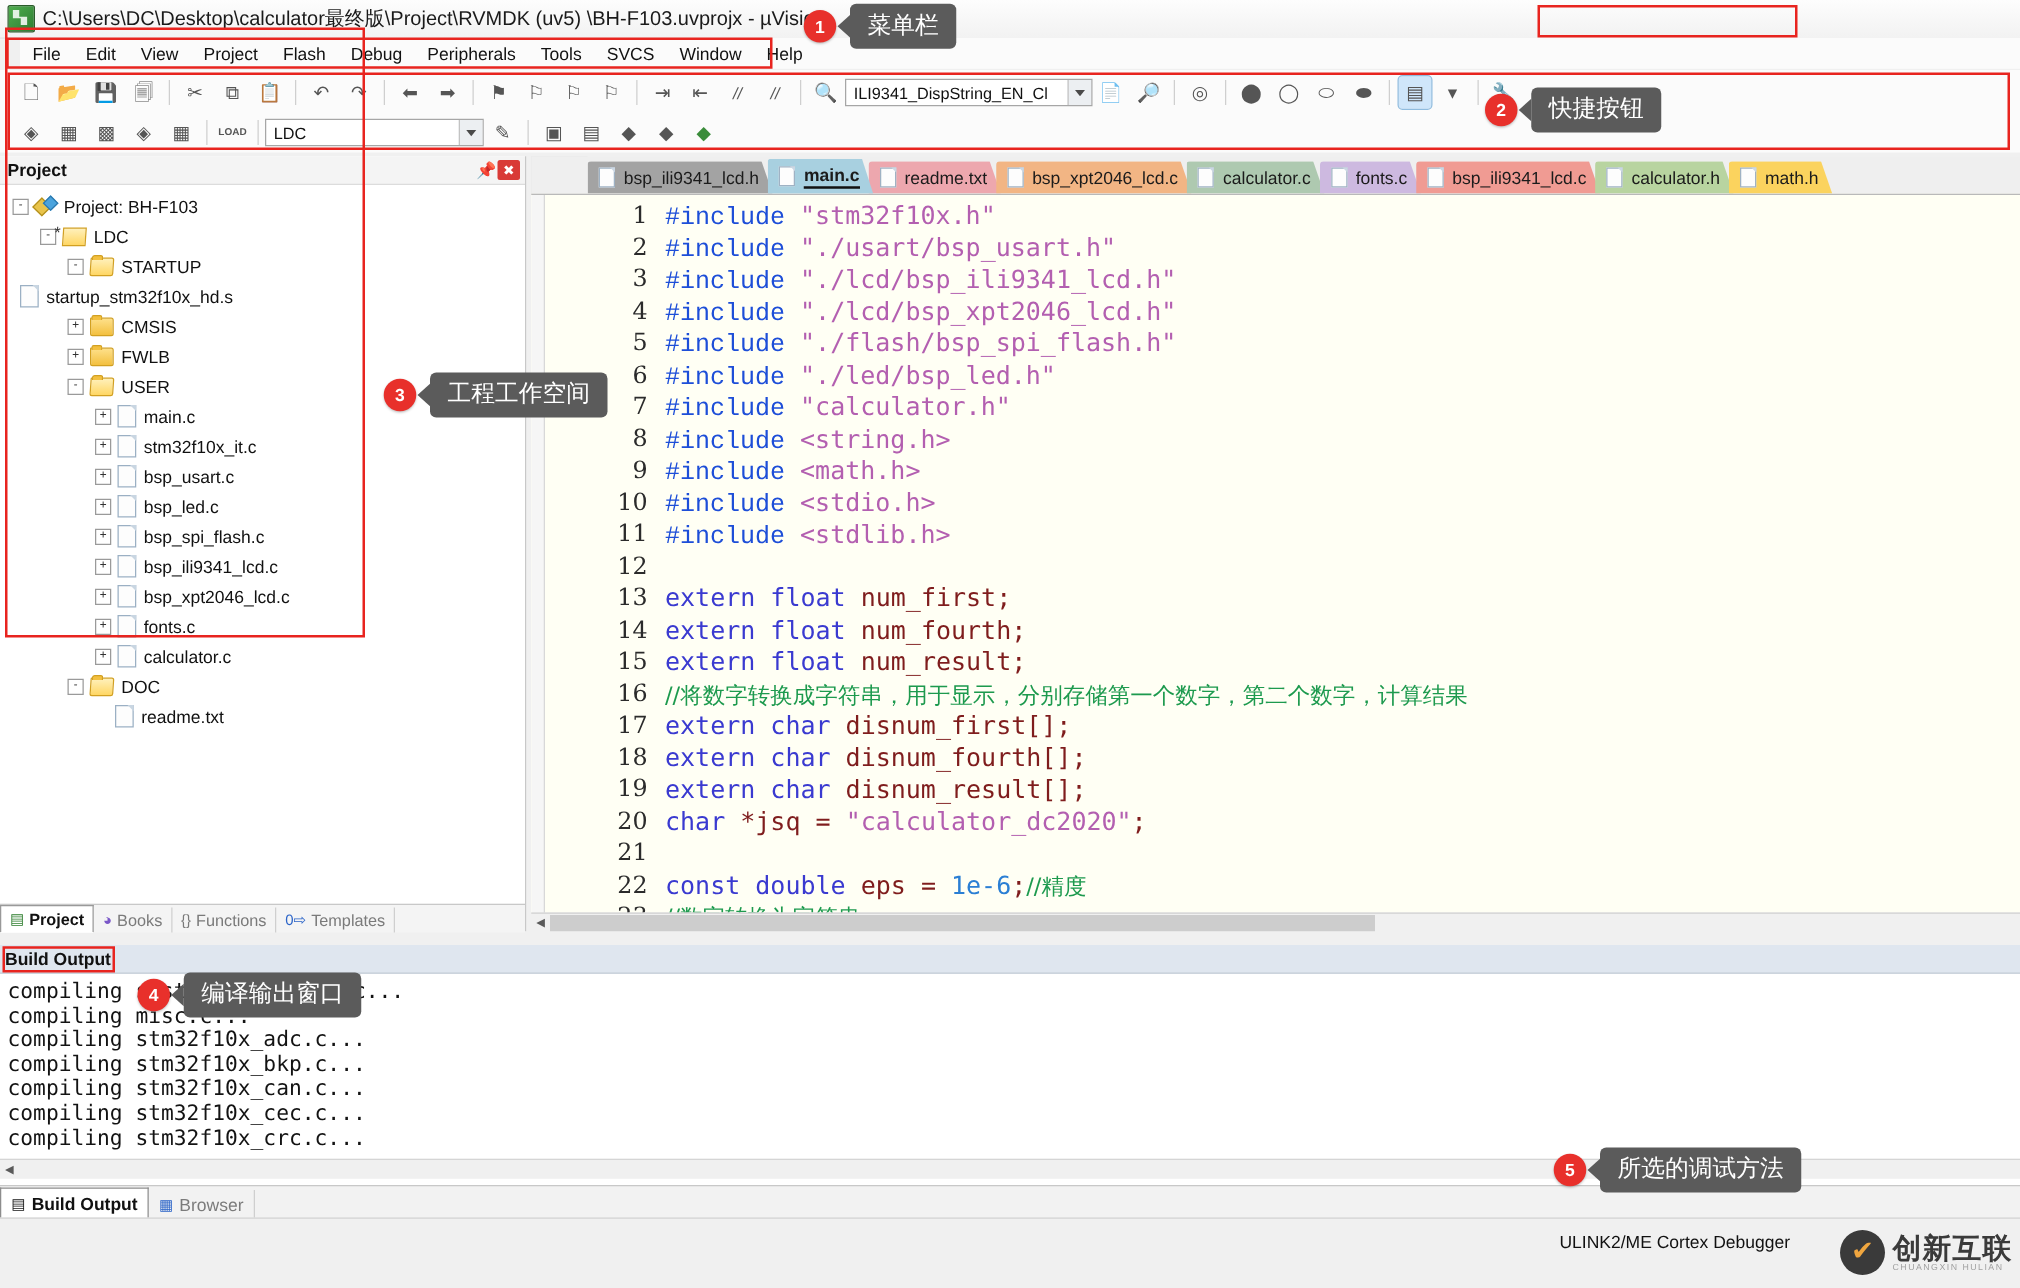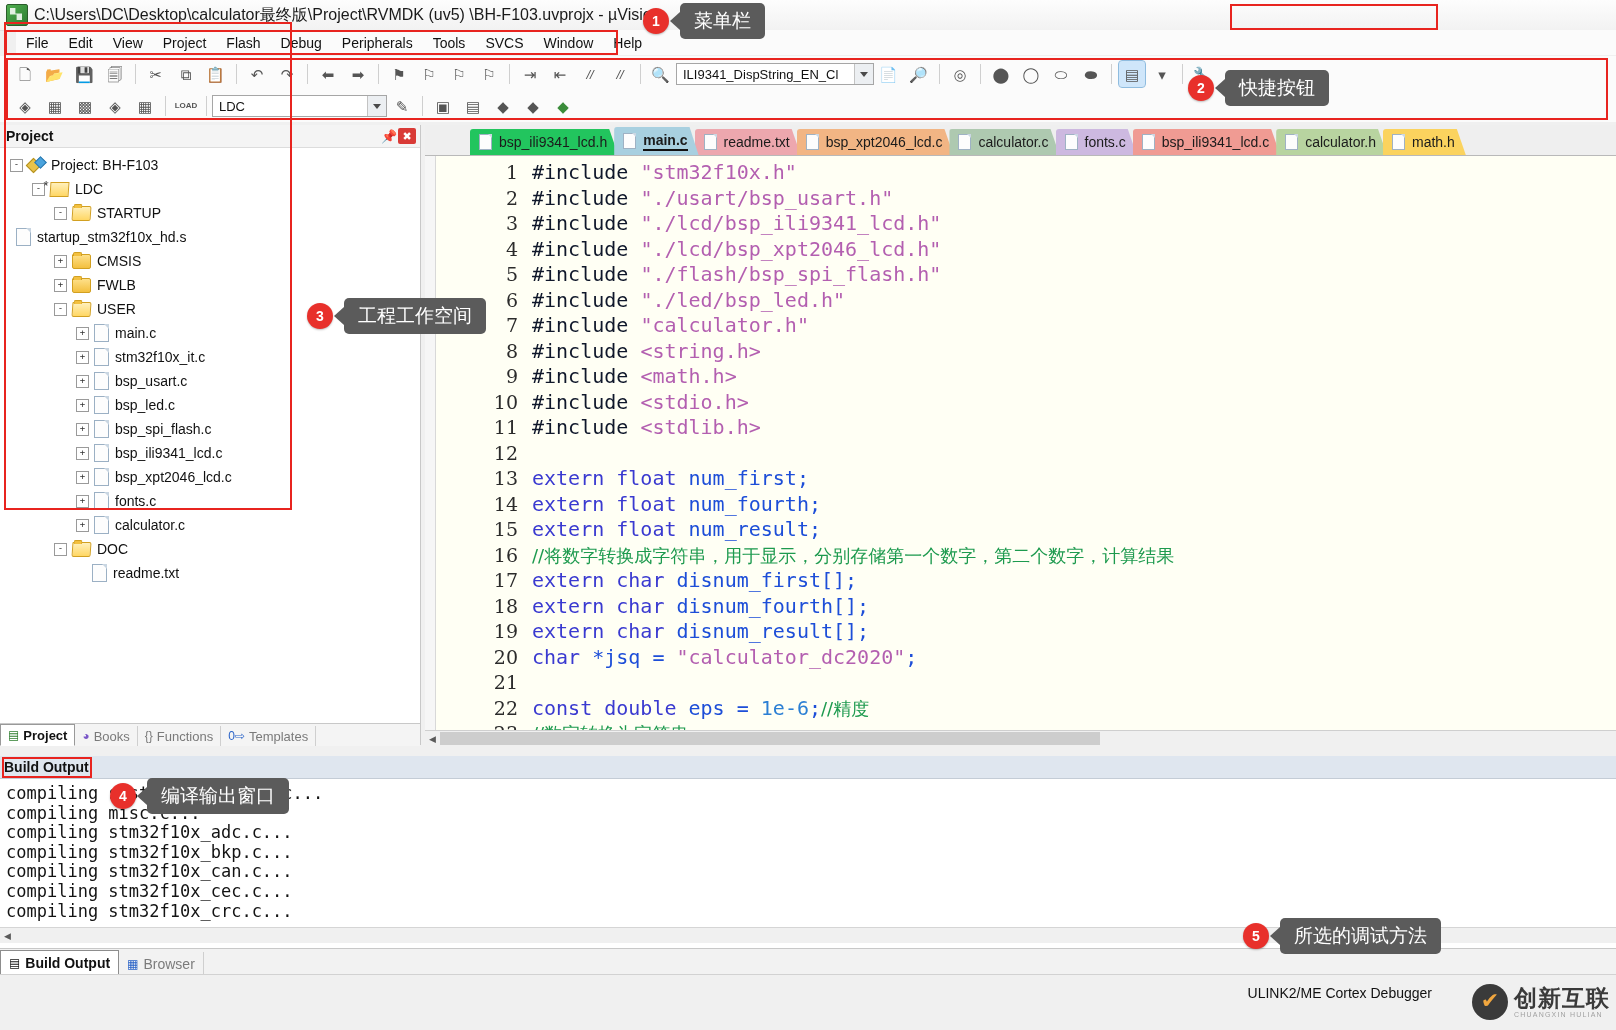--- a/index.html
+++ b/index.html
@@ -199,24 +199,24 @@
     flex:1 1 auto;position:relative;
     font-family:"DejaVu Sans Mono","Liberation Mono",monospace;
     font-size:20px;line-height:25.5px;padding-top:4px;
   }
   .cline{display:flex;white-space:pre;height:25.5px;}
   .lno{
     width:82px;text-align:right;padding-right:14px;color:#2b2b2b;flex:0 0 auto;
     font-family:"DejaVu Serif","Liberation Serif",serif;font-size:19px;
   }
   .ctxt{flex:1 1 auto;}
-  .k-pre{color:#0f172a;}   
+  .k-pre{color:#1d4ed8;font-family:Liberation Mono, monospace;}   
   .k-str{color:#b35fb0;}   
   .k-kw{color:#3a3ad0;}    
-  .k-id{color:#1d4ed8;}    
+  .k-id{color:#7f1d1d;}    
   .k-cmt{color:#1d9a4e;}   
   .k-num{color:#2b7fd4;}   
   .cn{font-family:"DejaVu Sans","Liberation Sans",sans-serif;font-size:18px;}
   #hscroll{
     position:absolute;left:0;top:605px;width:1191px;height:15px;
     background:#f0f0f0;border-top:1px solid #cfcfcf;display:flex;align-items:center;
   }
   .hsb-btn{width:15px;height:13px;display:flex;align-items:center;justify-content:center;font-size:9px;color:#5a5a5a;}
   #hsb-track{flex:1 1 auto;height:13px;background:#f0f0f0;}
   #hsb-thumb{width:660px;height:13px;background:#cdcdcd;}
@@ -596,21 +596,21 @@
     </div>
     <div class="ptab">
       <span class="pic" style="color: rgb(43, 100, 200);">0⇨</span>
       <span>Templates</span>
     </div>
   </div>
 
 <div id="editor-area">
   <div id="tab-left-block"></div>
   <div id="tabbar" style="padding-left: 45px;">
-      <div class="etab" style="background: #22c55e;">
+      <div class="etab" style="background: #a3a3a3;">
         <span class="fic"></span>
         <span class="lbl">bsp_ili9341_lcd.h</span>
       </div>
       <div class="etab active" style="background: rgb(168, 208, 224);">
         <span class="fic"></span>
         <span class="lbl">main.c</span>
       </div>
       <div class="etab" style="background: rgb(237, 167, 174);">
         <span class="fic"></span>
         <span class="lbl">readme.txt</span>

